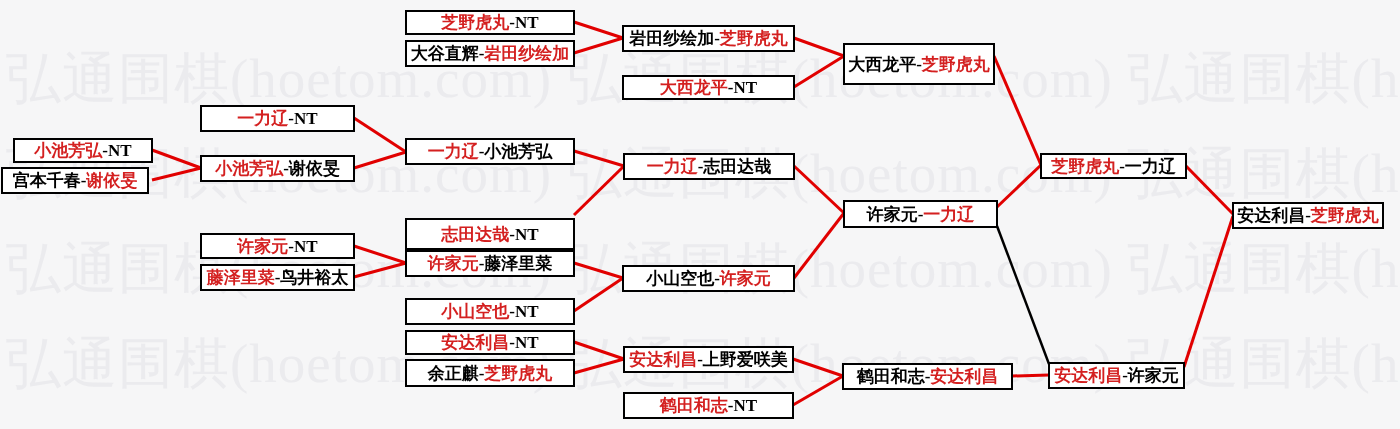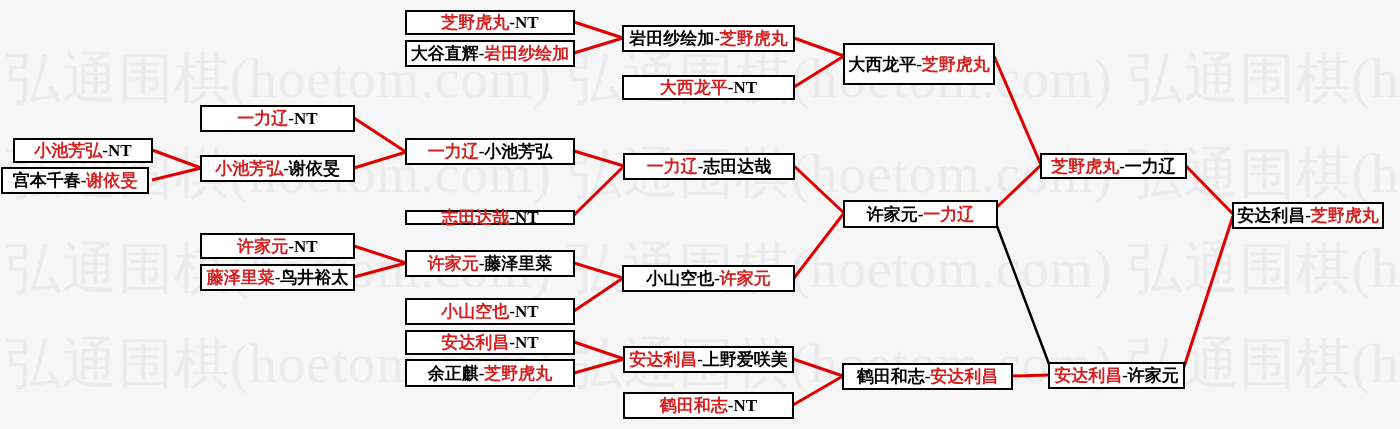--- a/index.html
+++ b/index.html
@@ -101,21 +101,21 @@
       <span class="n">-NT</span>
     </div>
   <div class="node" style="left:405px;top:40px;width:170px;height:27px">
       <span class="n">大谷直辉-</span>
       <span class="w">岩田纱绘加</span>
     </div>
   <div class="node" style="left:405px;top:138px;width:170px;height:27px">
       <span class="w">一力辽</span>
       <span class="n">-小池芳弘</span>
     </div>
-  <div class="node" style="left:405px;top:210px;width:170px;height:15px">
+  <div class="node" style="left:405px;top:218px;width:170px;height:32px">
       <span class="w">志田达哉</span>
       <span class="n">-NT</span>
     </div>
   <div class="node" style="left:405px;top:250px;width:170px;height:27px">
       <span class="w">许家元</span>
       <span class="n">-藤泽里菜</span>
     </div>
   <div class="node" style="left:405px;top:298px;width:170px;height:27px">
       <span class="w">小山空也</span>
       <span class="n">-NT</span>

